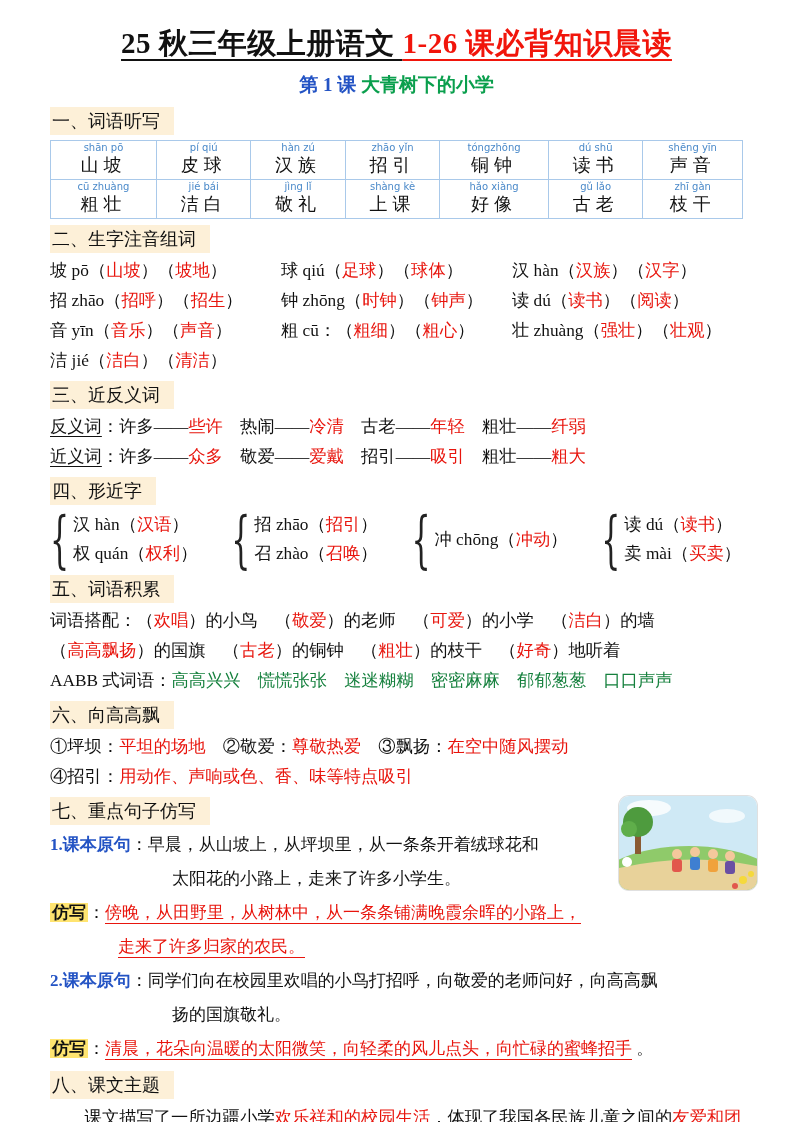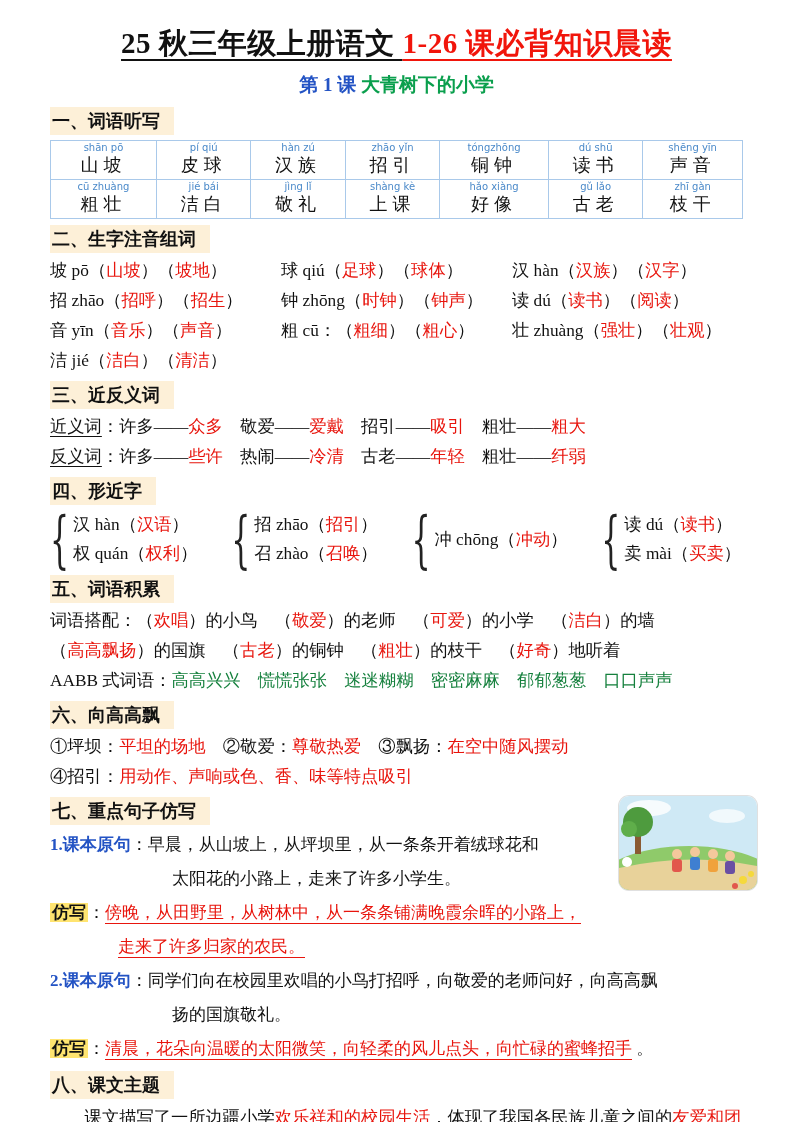--- a/index.html
+++ b/index.html
@@ -15,21 +15,21 @@
   html,body{background:#9a9a9a}
   body{font-family:"Liberation Serif","DejaVu Serif",serif;}
   .page{width:793px;height:1122px;margin:0 auto;background:#ffffff;
         padding:24px 50px 18px;position:relative;overflow:hidden;color:#111}
   .title{font-size:29px;font-weight:700;text-align:center;letter-spacing:.5px;
          margin-bottom:8px;white-space:nowrap}
   .title span{text-decoration:underline;text-underline-offset:6px;text-decoration-thickness:2px}
   .t-red{color:#f1150b}
   .lesson{font-size:19px;text-align:center;font-weight:700;margin-bottom:4px}
   .l-num{color:var(--blue)} .l-name{color:var(--green)}
-  .shead{display:inline-block;font-size:18px;font-weight:700;background:var(--headbg);
+  .shead{display:inline-block;font-size:18px;font-weight:400;background:var(--headbg);
          padding:2px 14px 2px 2px;margin:5px 0 3px}
   .dict{width:100%;border-collapse:collapse;margin:2px 0 1px}
   .dict td{border:1.3px solid var(--tborder);text-align:center;padding:1px 0 3px}
   .py{font-size:10px;color:var(--pyblue);line-height:12px;font-family:"DejaVu Sans",sans-serif}
   .zi{font-size:18px;letter-spacing:5px;line-height:22px}
   .line{font-size:17.3px;line-height:30px;white-space:nowrap}
   .zrow{display:flex}
   .zcell{width:33.4%;font-size:17.3px;line-height:30px;white-space:nowrap}
   .seg.r{color:var(--red)}
   .seg.ru{color:var(--red);text-decoration:underline;text-underline-offset:5px}
@@ -146,22 +146,22 @@
       <div class="zcell"><span class="seg">粗 cū：（</span><span class="seg r">粗细</span><span class="seg">）（</span><span class="seg r">粗心</span><span class="seg">）</span></div>
       <div class="zcell"><span class="seg">壮 zhuàng（</span><span class="seg r">强壮</span><span class="seg">）（</span><span class="seg r">壮观</span><span class="seg">）</span></div>
     </div>
     <div class="zrow">
       <div class="zcell"><span class="seg">洁 jié（</span><span class="seg r">洁白</span><span class="seg">）（</span><span class="seg r">清洁</span><span class="seg">）</span></div>
     </div>
   </div>
 
   <div class="sec">
     <div class="shead">三、近反义词</div>
+    <div class="line"><span class="seg ul">反义词</span><span class="seg">：许多——</span><span class="seg r">些许</span><span class="seg">　热闹——</span><span class="seg r">冷清</span><span class="seg">　古老——</span><span class="seg r">年轻</span><span class="seg">　粗壮——</span><span class="seg r">纤弱</span></div>
     <div class="line"><span class="seg ul">近义词</span><span class="seg">：许多——</span><span class="seg r">众多</span><span class="seg">　敬爱——</span><span class="seg r">爱戴</span><span class="seg">　招引——</span><span class="seg r">吸引</span><span class="seg">　粗壮——</span><span class="seg r">粗大</span></div>
-    <div class="line"><span class="seg ul">反义词</span><span class="seg">：许多——</span><span class="seg r">些许</span><span class="seg">　热闹——</span><span class="seg r">冷清</span><span class="seg">　古老——</span><span class="seg r">年轻</span><span class="seg">　粗壮——</span><span class="seg r">纤弱</span></div>
   </div>
 
   <div class="sec">
     <div class="shead">四、形近字</div>
     <div class="xwrap">
       <div class="xgroup">
         <span class="brace">{</span>
         <div class="xlines">
           <div class="line"><span class="seg">汉 hàn（</span><span class="seg r">汉语</span><span class="seg">）</span></div>
           <div class="line"><span class="seg">权 quán（</span><span class="seg r">权利</span><span class="seg">）</span></div>

